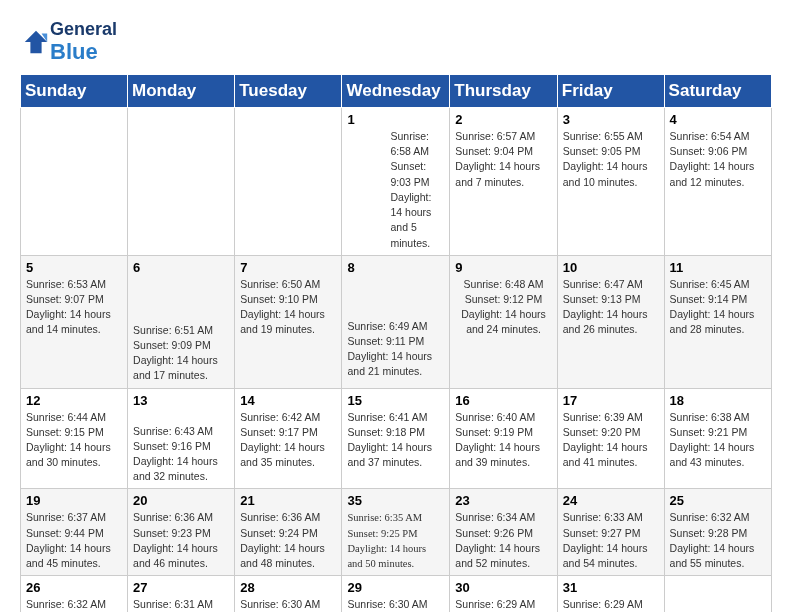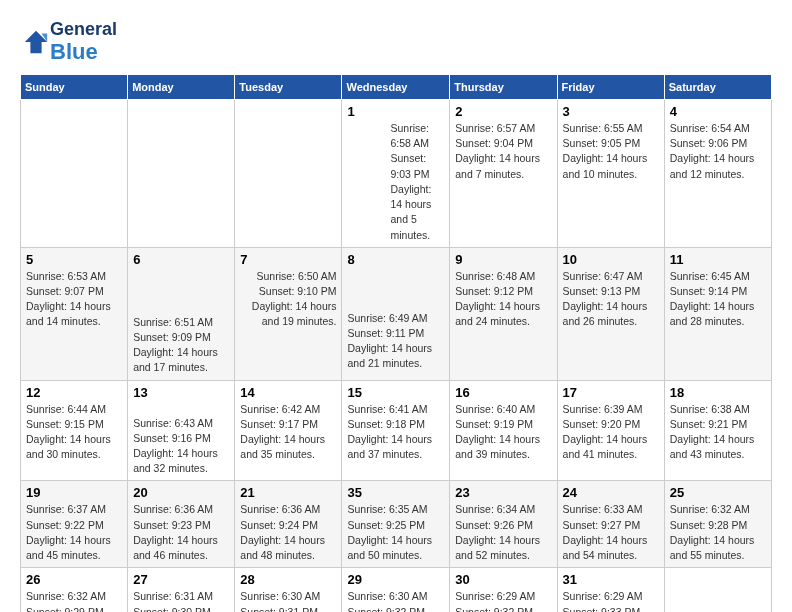--- a/index.html
+++ b/index.html
@@ -40,21 +40,21 @@
     .calendar {
       width: 100%;
       border-collapse: collapse;
       font-size: 11px;
     }
     .calendar th {
       background-color: #2255a4;
       color: #fff;
       padding: 6px 4px;
       text-align: left;
-      font-size: 11px;
+      font-size: 17px;
       font-weight: bold;
       border: 1px solid #fff;
     }
     .calendar td {
       border: 1px solid #ccc;
       vertical-align: top;
       padding: 4px 5px;
       width: 108px;
       min-height: 80px;
       background: #fff;
@@ -153,35 +153,35 @@
         </td>
         <td>
           <div class="day-num">6</div>
           <div class="day-info" style="white-space: pre-line; margin-top: 48px;">Sunrise: 6:51 AM
 Sunset: 9:09 PM
 Daylight: 14 hours
 and 17 minutes.</div>
         </td>
         <td>
           <div class="day-num">7</div>
-          <div class="day-info" style="white-space: pre-line; text-align: right;">Sunrise: 6:50 AM
+          <div class="day-info" style="white-space: pre-line;">Sunrise: 6:50 AM
 Sunset: 9:10 PM
 Daylight: 14 hours
 and 19 minutes.</div>
         </td>
         <td>
           <div class="day-num">8</div>
           <div class="day-info" style="white-space: pre-line; margin-top: 44px;">Sunrise: 6:49 AM
 Sunset: 9:11 PM
 Daylight: 14 hours
 and 21 minutes.</div>
         </td>
         <td>
           <div class="day-num">9</div>
-          <div class="day-info" style="white-space: pre-line;">Sunrise: 6:48 AM
+          <div class="day-info" style="white-space: pre-line; text-align: center;">Sunrise: 6:48 AM
 Sunset: 9:12 PM
 Daylight: 14 hours
 and 24 minutes.</div>
         </td>
         <td>
           <div class="day-num">10</div>
           <div class="day-info" style="white-space: pre-line;">Sunrise: 6:47 AM
 Sunset: 9:13 PM
 Daylight: 14 hours
 and 26 minutes.</div>
@@ -242,41 +242,41 @@
           <div class="day-info" style="white-space: pre-line;">Sunrise: 6:38 AM
 Sunset: 9:21 PM
 Daylight: 14 hours
 and 43 minutes.</div>
         </td>
       </tr>
       <tr>
         <td>
           <div class="day-num">19</div>
           <div class="day-info" style="white-space: pre-line;">Sunrise: 6:37 AM
-Sunset: 9:22 PM
+Sunset: 9:44 PM
 Daylight: 14 hours
 and 45 minutes.</div>
         </td>
         <td>
           <div class="day-num">20</div>
           <div class="day-info" style="white-space: pre-line;">Sunrise: 6:36 AM
 Sunset: 9:23 PM
 Daylight: 14 hours
 and 46 minutes.</div>
         </td>
         <td>
           <div class="day-num">21</div>
           <div class="day-info" style="white-space: pre-line;">Sunrise: 6:36 AM
 Sunset: 9:24 PM
 Daylight: 14 hours
 and 48 minutes.</div>
         </td>
         <td>
           <div class="day-num">35</div>
-          <div class="day-info" style="white-space: pre-line;">Sunrise: 6:35 AM
+          <div class="day-info" style="white-space: pre-line; font-family: Liberation Serif, serif;">Sunrise: 6:35 AM
 Sunset: 9:25 PM
 Daylight: 14 hours
 and 50 minutes.</div>
         </td>
         <td>
           <div class="day-num">23</div>
           <div class="day-info" style="white-space: pre-line;">Sunrise: 6:34 AM
 Sunset: 9:26 PM
 Daylight: 14 hours
 and 52 minutes.</div>

